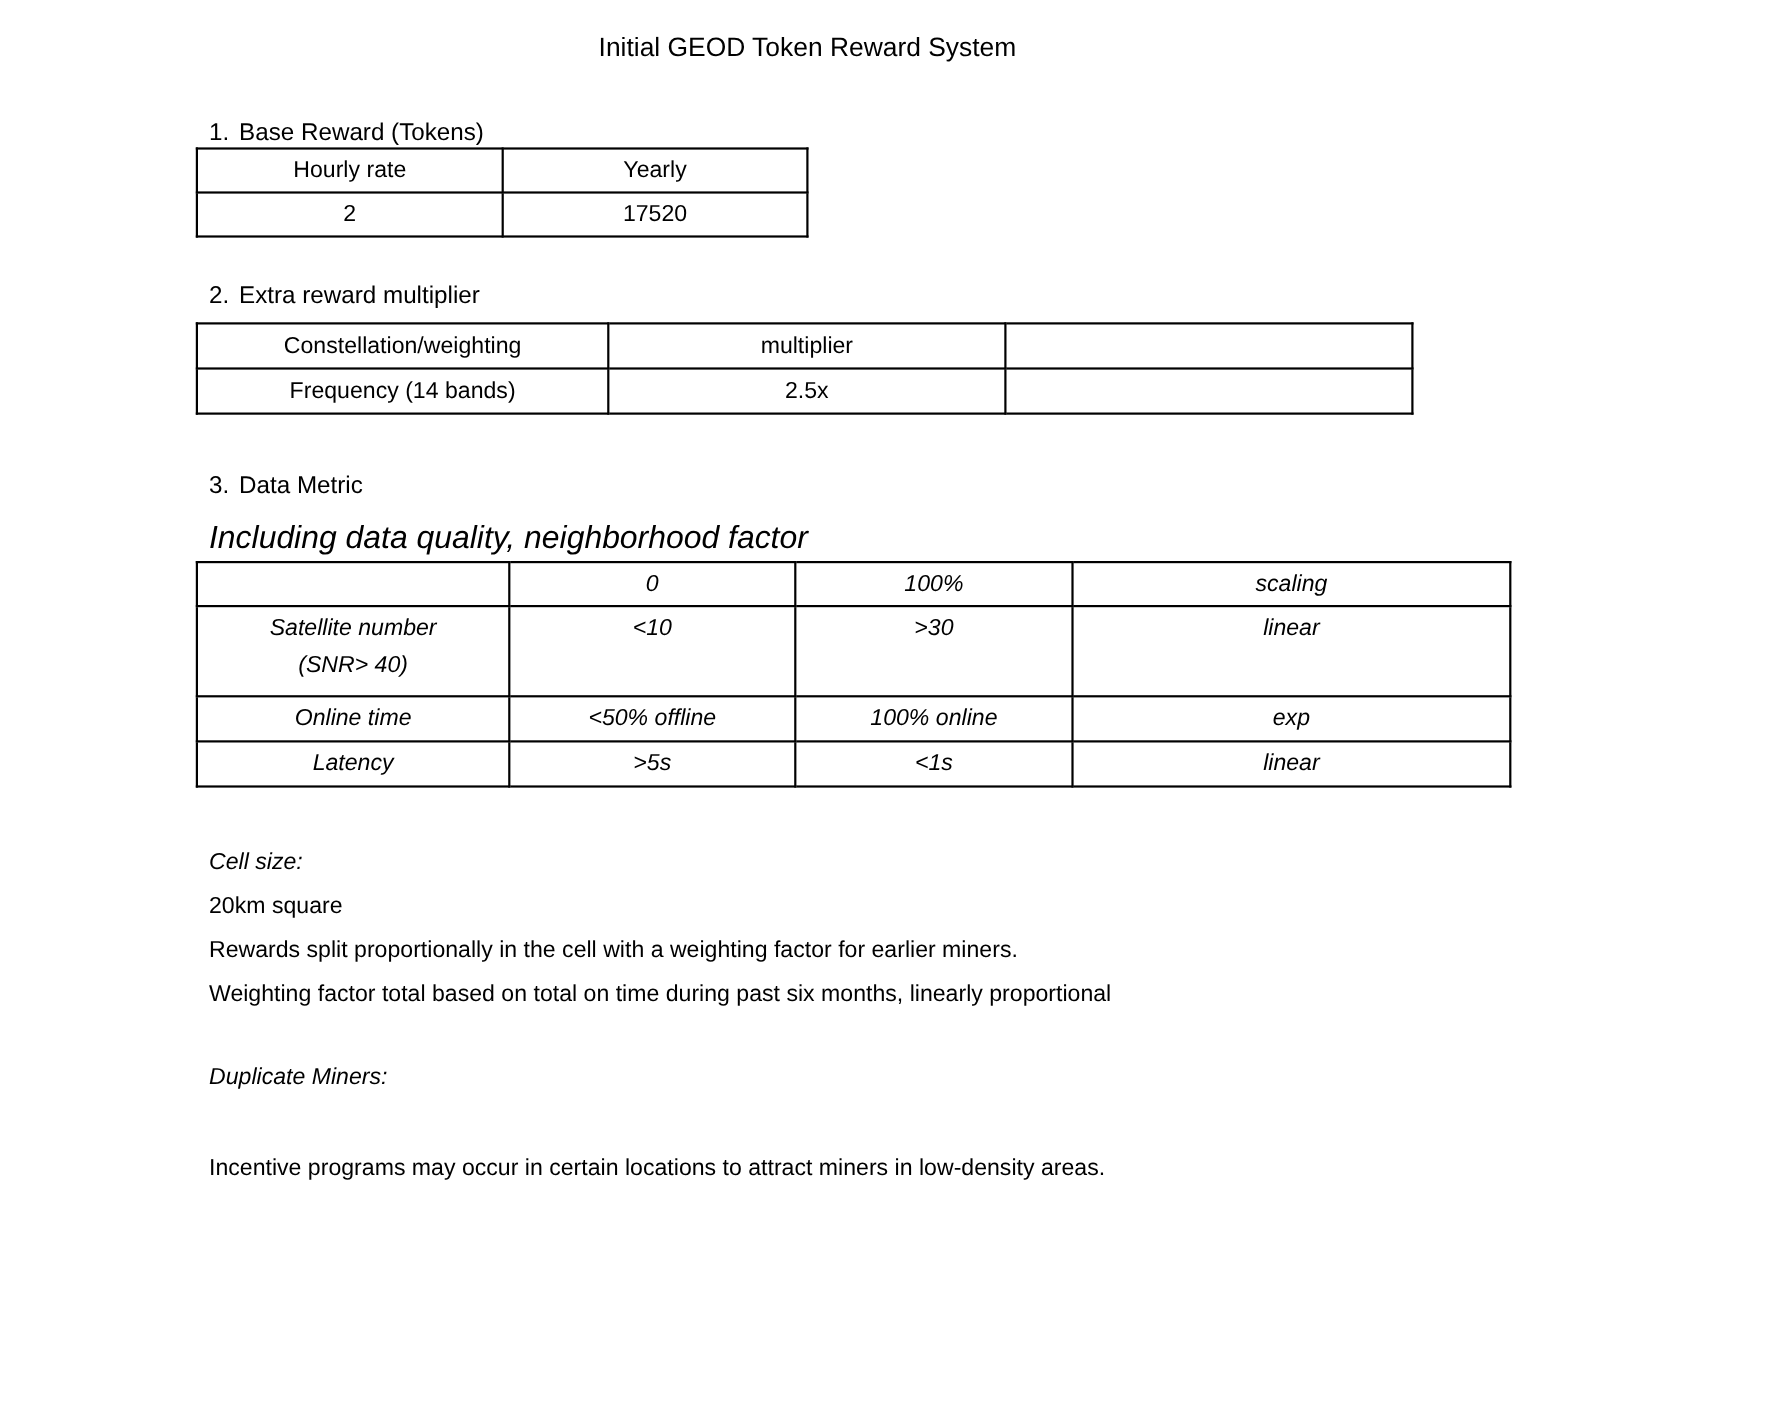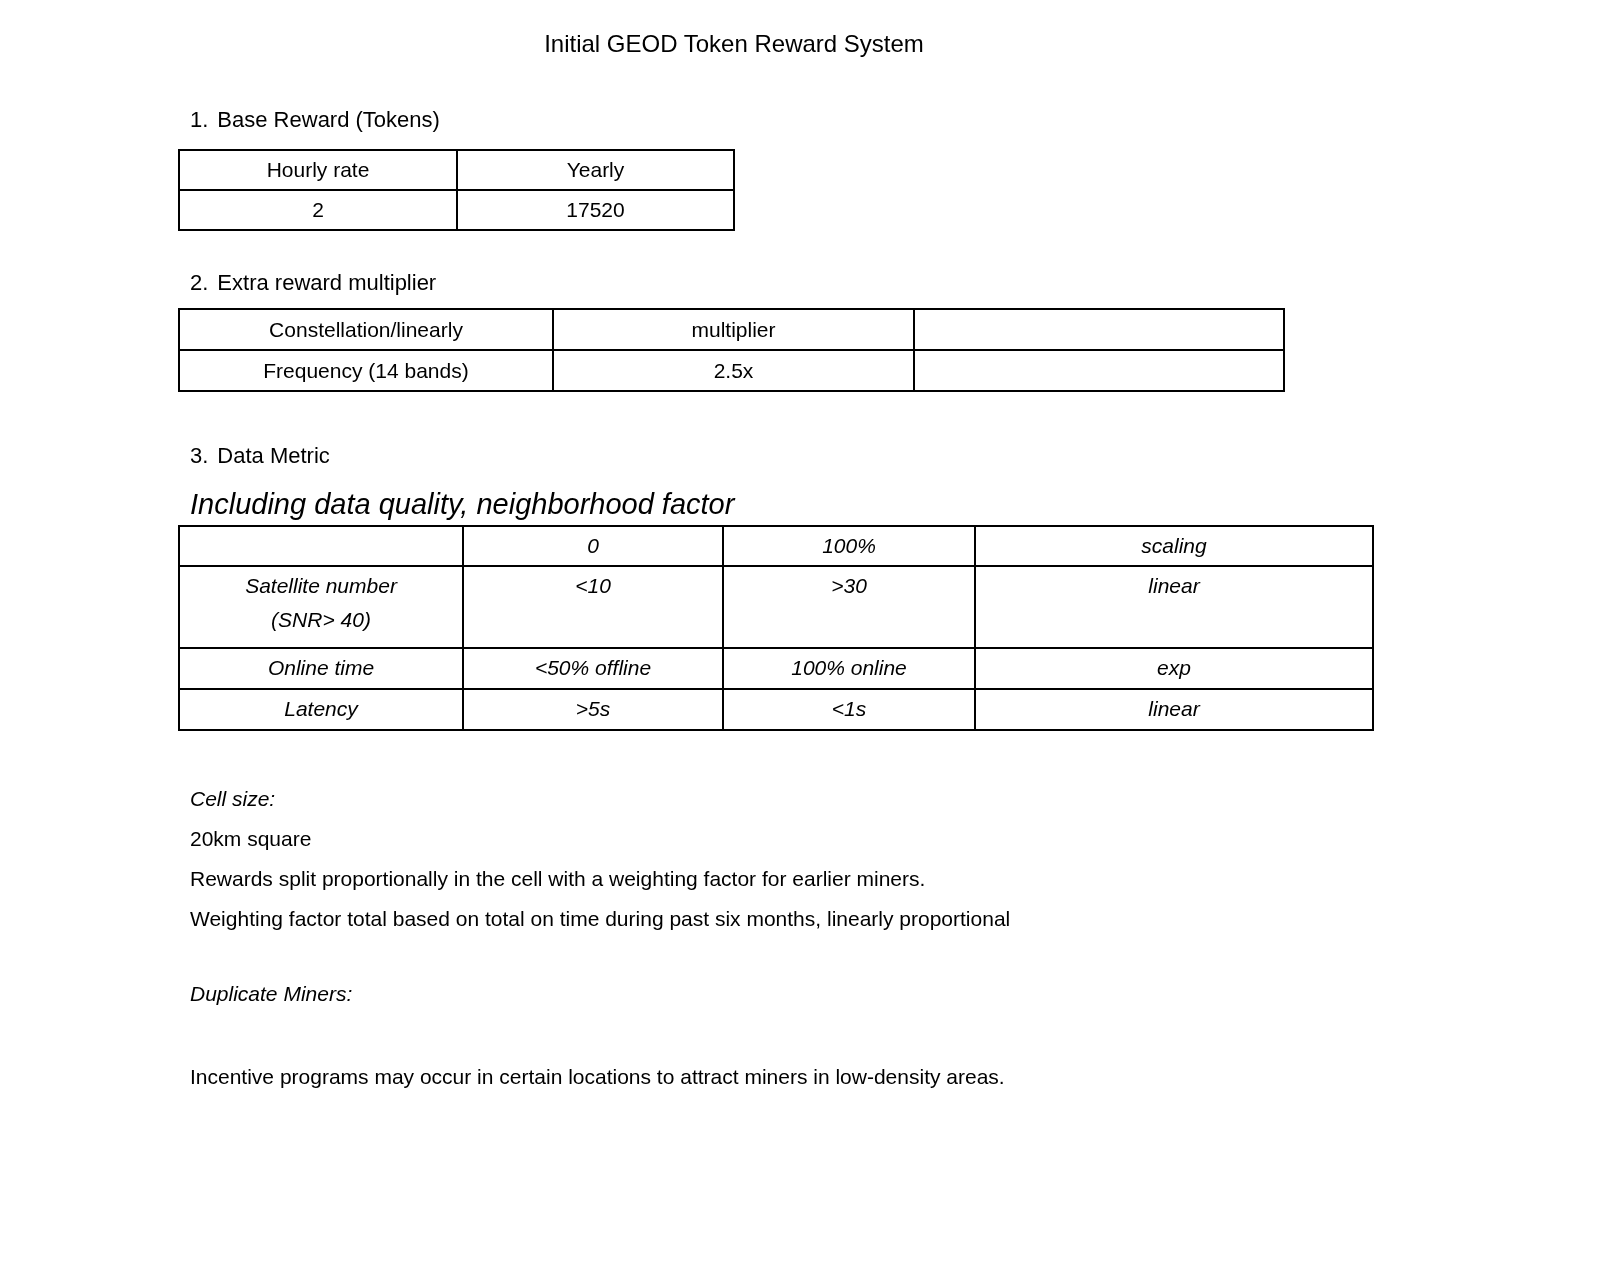--- a/index.html
+++ b/index.html
@@ -43,21 +43,21 @@
     margin-left: 178px;
     font-size: 21px;
   }
   td, th {
     border: 2px solid #000000;
     text-align: center;
     padding: 0;
     font-weight: normal;
     overflow: hidden;
   }
-  .t1 { margin-top: 15px; width: 555px; }
+  .t1 { width: 555px; }
   .t1 tr { height: 40px; }
   .t2 { margin-top: 11px; width: 1105px; }
   .t2 tr { height: 41px; }
   .t3 { margin-top: 7px; width: 1194px; font-style: italic; }
   .t3 td, .t3 th { vertical-align: top; padding-top: 2px; line-height: 34px; }
   .t3 .row-head { height: 40px; }
   .t3 .row-tall { height: 82px; padding-left: 17px; }
   .t3 .row-std { height: 41px; }
 
   .notes {
@@ -101,21 +101,21 @@
     <span>2.</span><span class="heading-label">Extra reward multiplier</span>
   </div>
   <table class="t2">
     <colgroup>
         <col style="width:374px">
         <col style="width:361px">
         <col style="width:370px">
       </colgroup>
     <tbody>
         <tr>
-      <td>Constellation/linearly</td>
+      <td>Constellation/weighting</td>
       <td>multiplier</td>
       <td></td>
     </tr>
     <tr>
       <td>Frequency (14 bands)</td>
       <td>2.5x</td>
       <td></td>
     </tr>
   </tbody>
     </table>

